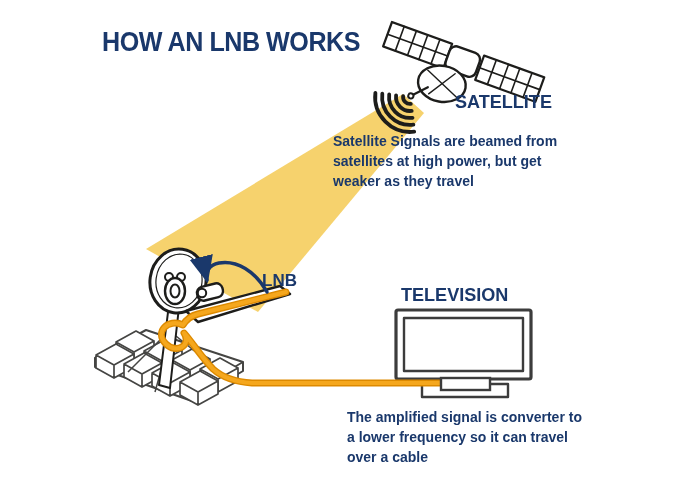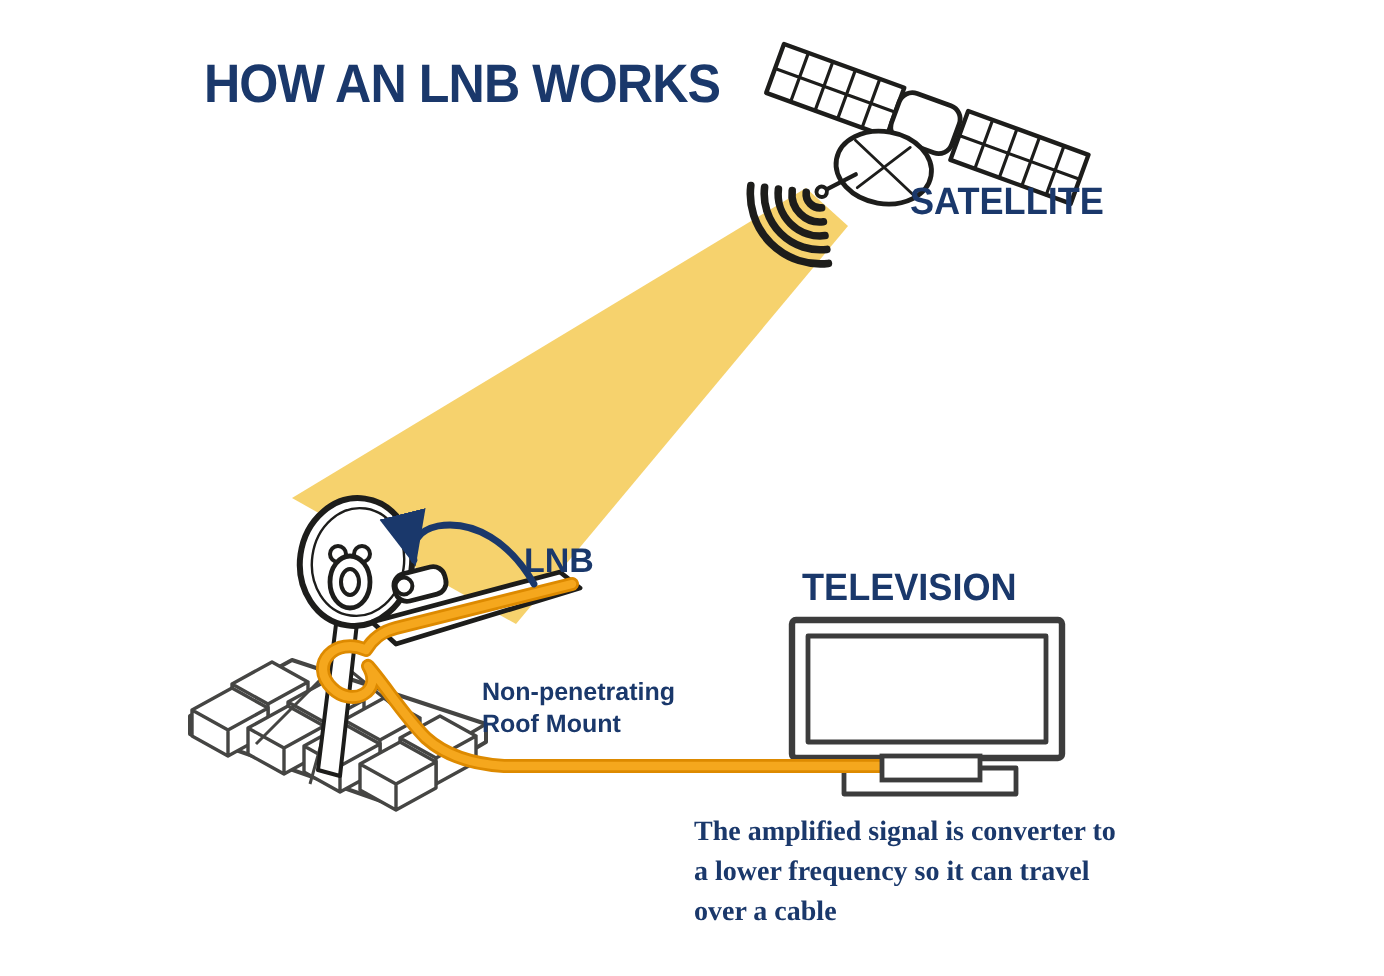--- a/index.html
+++ b/index.html
@@ -19,21 +19,21 @@
   .title{
     left:102px;top:27px;font-size:27px;line-height:30px;
     letter-spacing:-0.5px;transform:scaleX(0.93);transform-origin:left top;
   }
   .big{font-size:19px;line-height:22px;transform:scaleX(0.95);transform-origin:left top;}
   .satellite-lbl{left:455px;top:91px;}
   .lnb-lbl{left:262px;top:271px;font-size:17px;}
   .tv-lbl{left:401px;top:284px;}
   .para-signal{left:333px;top:131px;}
   .para-dish{left:102px;top:409px;}
-  .para-tv{left:347px;top:407px;font-family:Liberation Serif, serif;}
+  .para-tv{left:347px;top:407px;}
   .roof-lbl{left:241px;top:338px;font-size:12.5px;line-height:16px;}
 </style>
 </head>
 <body>
 
 <div id="stage">
 
   <svg id="art" width="692" height="488" viewBox="0 0 692 488">
     <defs>
       <marker id="arrowhead" markerWidth="9" markerHeight="9" refX="7" refY="3.5" orient="auto">
@@ -119,20 +119,21 @@
                C176,354 192,346 184,333 C192,342 202,358 213,369 C223,378 236,382 252,383 L441,383" stroke="var(--cable)" stroke-width="4.2"></path>
     </g>
 
     <rect x="441" y="378" width="49" height="12" fill="#fff" stroke="var(--tv_ink)" stroke-width="2.4"></rect>
 
     <path d="M267,292 C255,271 237,260 219,263 C209,265 205,272 207,280" fill="none" stroke="var(--navy)" stroke-width="3.4" stroke-linecap="round" marker-end="url(#arrowhead)"></path>
   </svg>
 
   <div class="lbl title">HOW AN LNB WORKS</div>
   <div class="lbl big satellite-lbl">SATELLITE</div>
+  <div class="lbl para-signal">Satellite Signals are beamed from
+satellites at high power, but get
+weaker as they travel</div>
   <div class="lbl lnb-lbl">LNB</div>
   <div class="lbl big tv-lbl">TELEVISION</div>
-  <div class="lbl roof-lbl">Non-penetrating
-Roof Mount</div>
   <div class="lbl para-tv">The amplified signal is converter to
 a lower frequency so it can travel
 over a cable</div>
 </div>
 
 </body></html>

